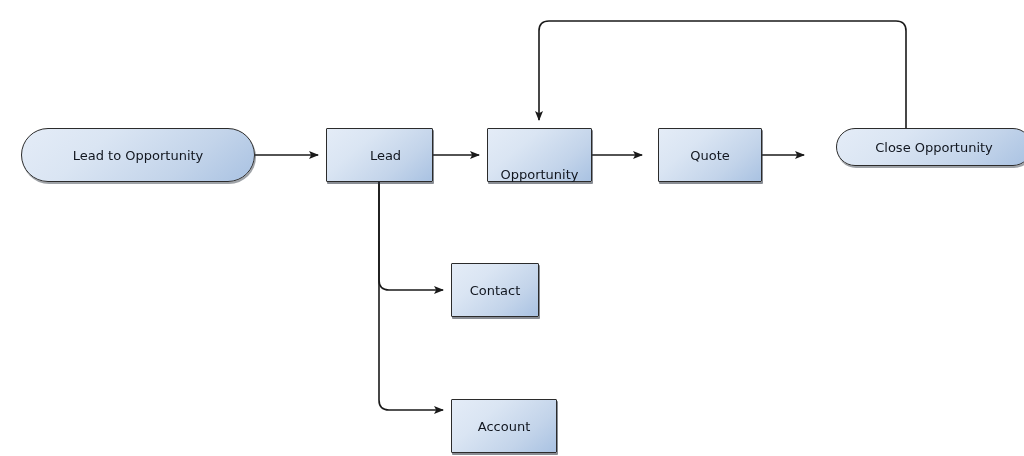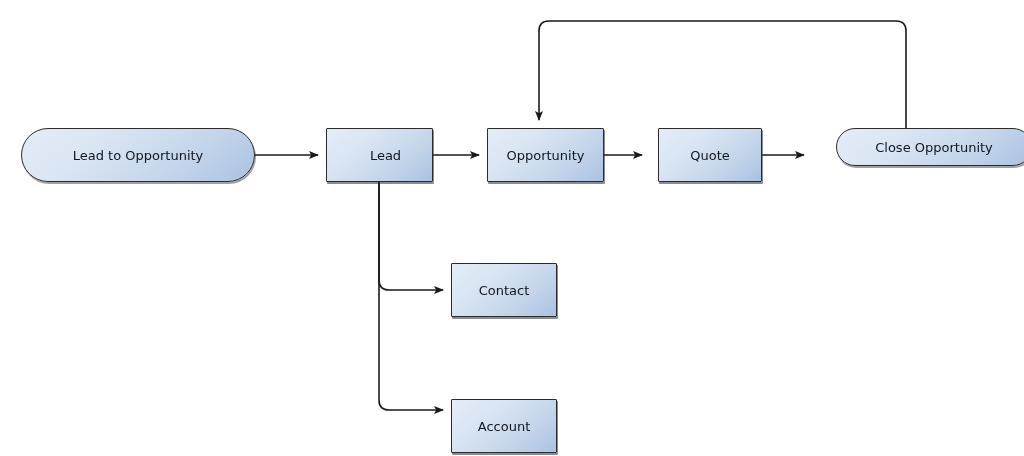--- a/index.html
+++ b/index.html
@@ -71,30 +71,30 @@
       </g>
   </svg>
 
   <div id="nodes-group">
       <div class="node capsule" style="left: 21px; top: 128px; width: 234px; height: 54px;">
         <span class="node-label">Lead to Opportunity</span>
       </div>
       <div class="node rect" style="left: 326px; top: 128px; width: 107px; height: 54px; padding-left: 12px;">
         <span class="node-label">Lead</span>
       </div>
-      <div class="node rect" style="left: 487px; top: 128px; width: 117px; height: 54px;">
+      <div class="node rect" style="left: 487px; top: 128px; width: 105px; height: 54px; align-items: flex-end;">
         <span class="node-label">Opportunity</span>
       </div>
       <div class="node rect" style="left: 650px; top: 128px; width: 104px; height: 54px; margin-left: 8px;">
         <span class="node-label">Quote</span>
       </div>
       <div class="node capsule" style="left: 836px; top: 128px; width: 196px; height: 38px;">
         <span class="node-label">Close Opportunity</span>
       </div>
-      <div class="node rect" style="left: 451px; top: 263px; width: 106px; height: 54px;">
+      <div class="node rect" style="left: 451px; top: 263px; width: 88px; height: 54px;">
         <span class="node-label">Contact</span>
       </div>
       <div class="node rect" style="left: 451px; top: 383px; width: 106px; height: 54px; margin-top: 16px;">
         <span class="node-label">Account</span>
       </div>
     </div>
 
 </div>
 
 </body></html>

